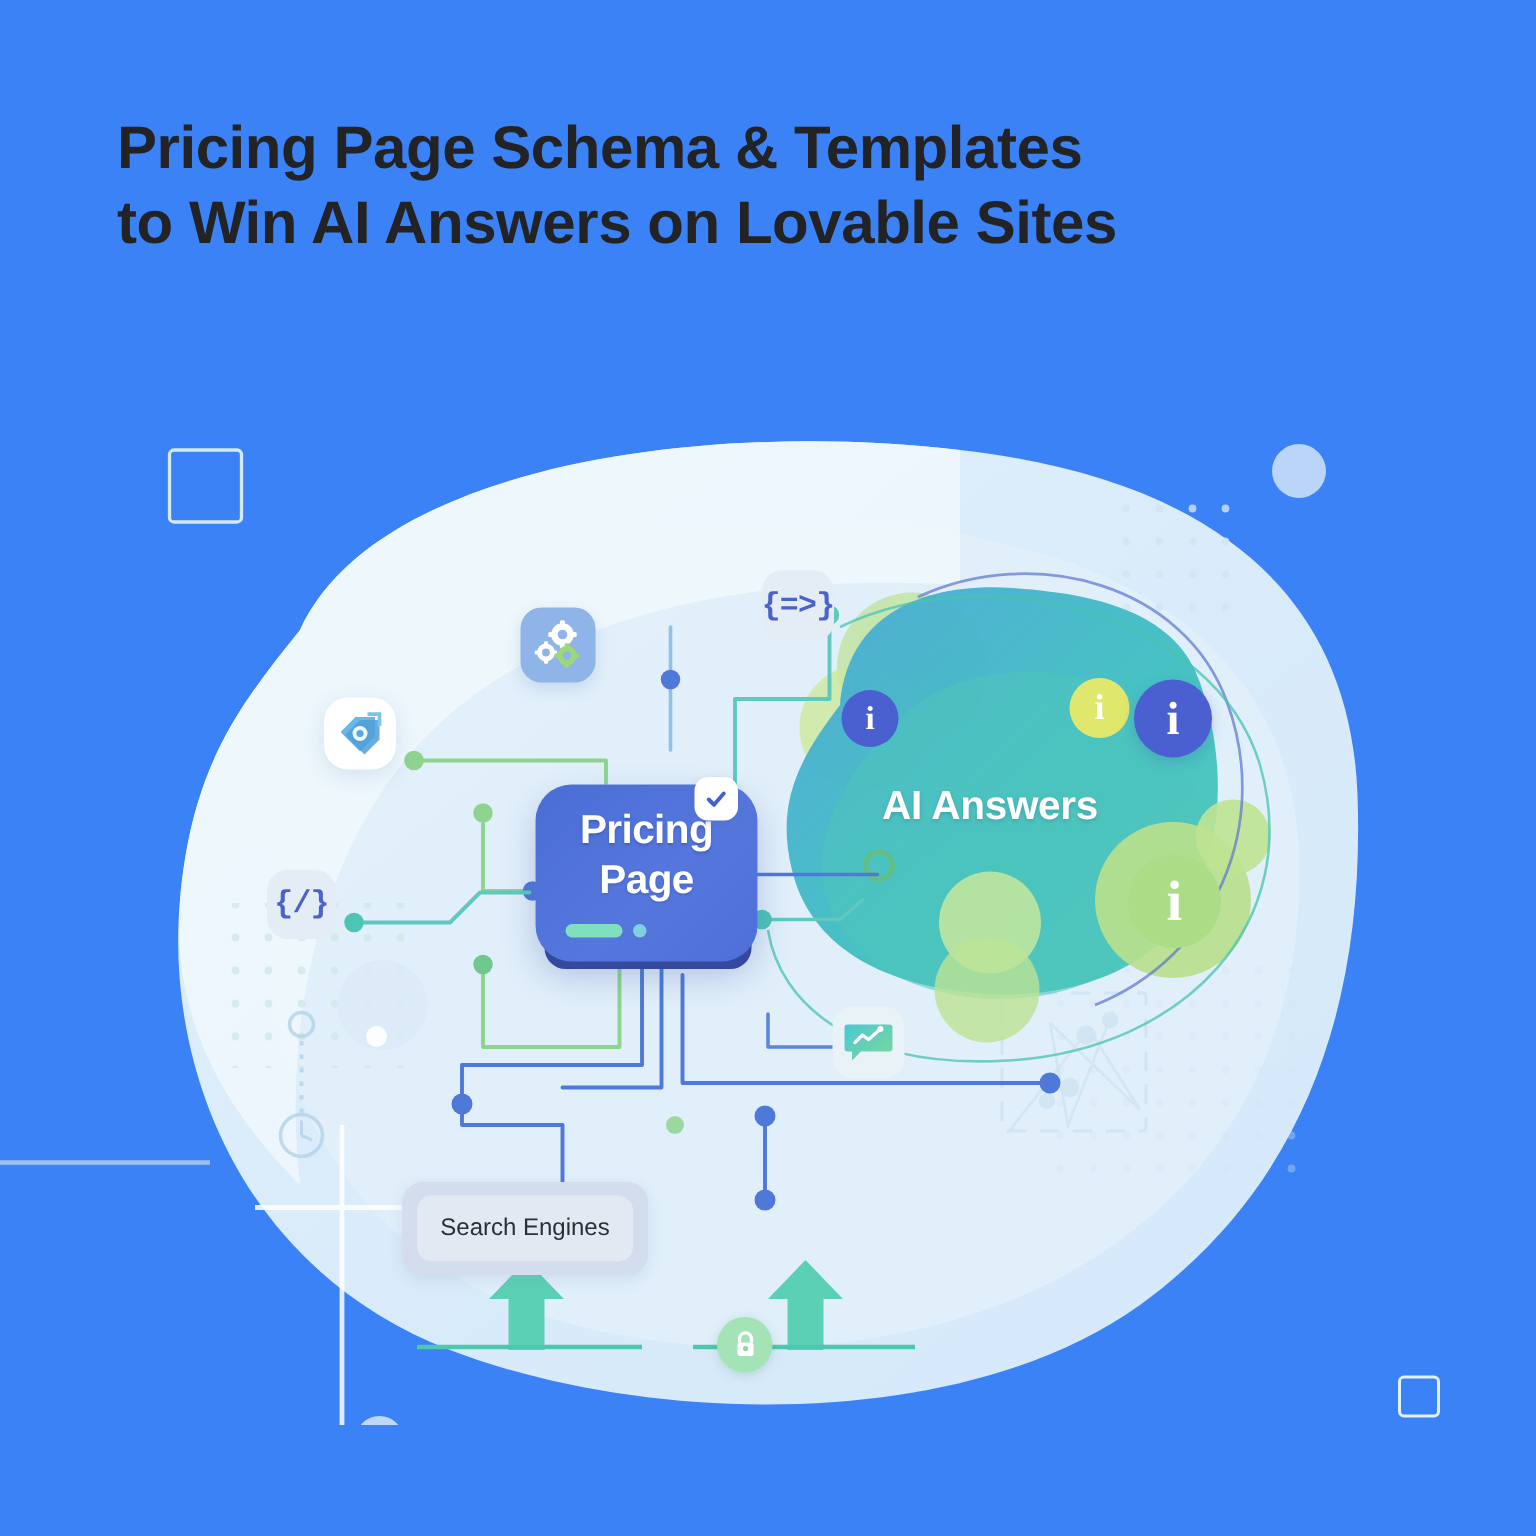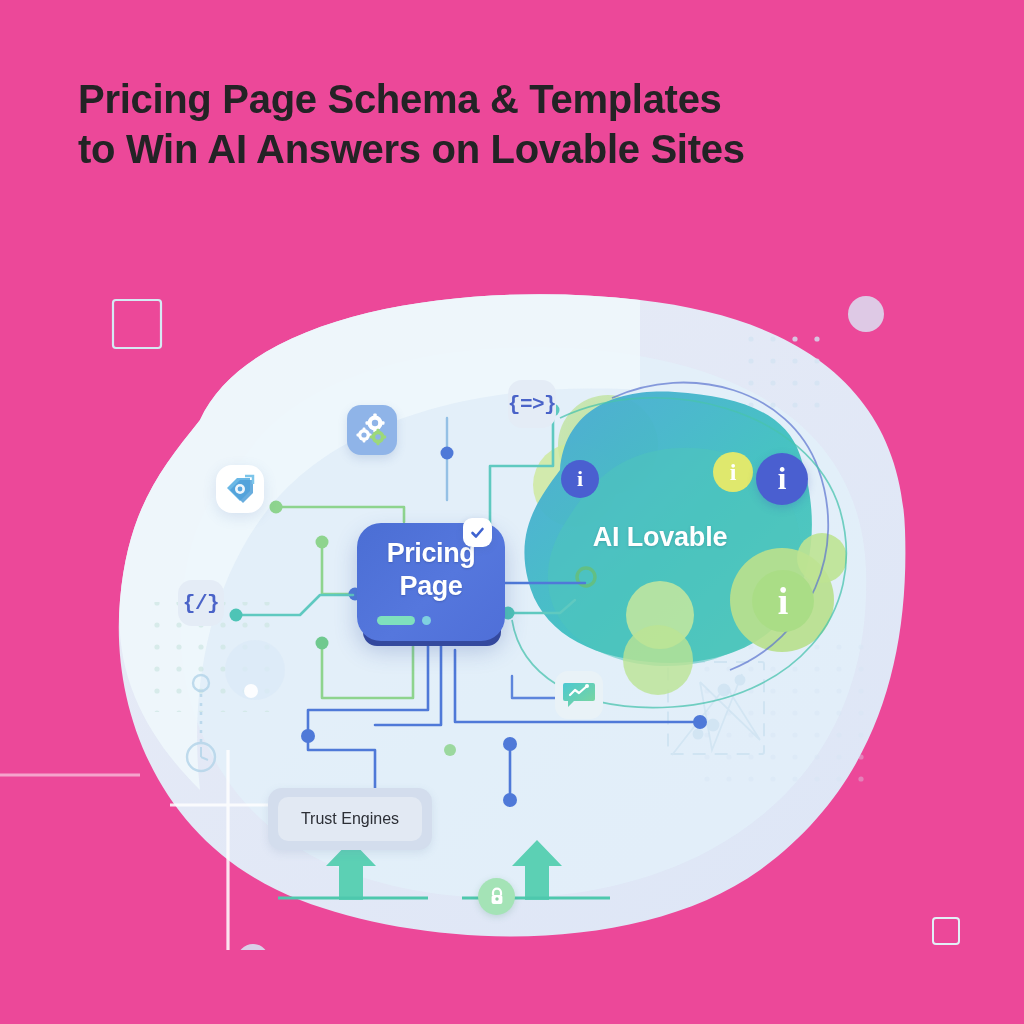--- a/index.html
+++ b/index.html
@@ -11,21 +11,21 @@
     width: 1024px;
     height: 1024px;
     font-family: "Liberation Sans", sans-serif;
     overflow: hidden;
     position: relative;
   }
   #page {
     position: relative;
     width: 1024px;
     height: 1024px;
-    background: #ec4899;
+    background: #3b82f6;
     overflow: hidden;
   }
 
   
   .header {
     position: absolute;
     left: 78px;
     top: 74px;
     width: 880px;
   }
@@ -469,35 +469,35 @@
       </svg>
     </div>
     <div class="badge-lock">
       <svg width="18" height="19" viewBox="0 0 18 19">
         <path d="M5,8 V5.6 a4,4 0 0 1 8,0 V8" fill="none" stroke="#ffffff" stroke-width="2.2"></path>
         <rect x="3.6" y="8" width="10.8" height="9" rx="2" fill="#ffffff"></rect>
         <circle cx="9" cy="12" r="1.7" fill="#8fd3a4"></circle>
       </svg>
     </div>
 
-    <div class="ai-label">AI Lovable</div>
+    <div class="ai-label">AI Answers</div>
 
     <div class="info-badge" style="left:561px; top:190px; width:38px; height:38px; background:#4a5fd0; font-size:22px;">
       <span>i</span>
     </div>
     <div class="info-badge" style="left:713px; top:182px; width:40px; height:40px; background:#dfe86d; font-size:24px;">
       <span>i</span>
     </div>
     <div class="info-badge" style="left:756px; top:183px; width:52px; height:52px; background:#4a5fd0; font-size:31px; box-shadow:0 3px 9px rgba(60,80,180,0.25);">
       <span>i</span>
     </div>
     <div class="info-badge" style="left:752px; top:300px; width:62px; height:62px; background:#aadd86; font-size:38px;">
       <span>i</span>
     </div>
 
     <div class="outcome-card" style="left:268px; top:518px;">
       <div class="outcome-inner">
-        <span class="outcome-text">Trust Engines</span>
+        <span class="outcome-text">Search Engines</span>
       </div>
     </div>
 
   </div>
 </div>
 
 </body></html>

